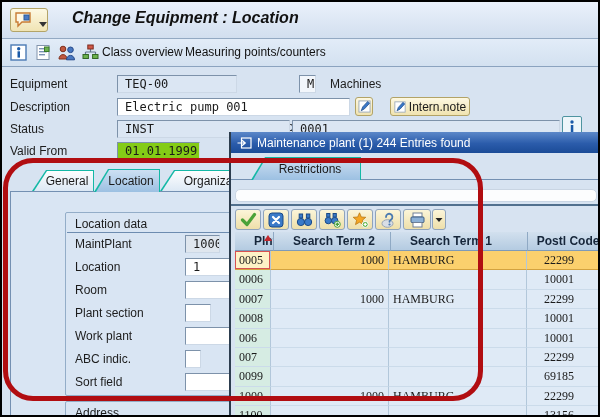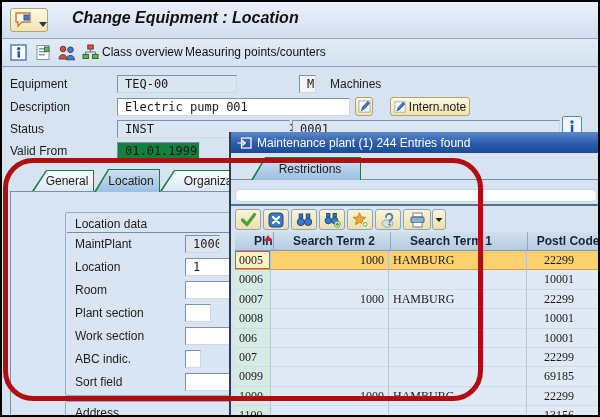--- a/index.html
+++ b/index.html
@@ -23,21 +23,21 @@
   .tb-text{top:43px;color:#111;cursor:default;}
   
   .lbl{height:18px;line-height:18px;color:#1c1c1c;}
   .fld{height:18px;box-sizing:border-box;border:1px solid;border-color:#7d92aa #ccd8e6 #ccd8e6 #7d92aa;
     background:#fff;font-family:"DejaVu Sans Mono",monospace;font-size:12px;line-height:16px;padding:0 7px;
     overflow:hidden;white-space:nowrap;}
   .fld.ro{background:#dbe6f3;}
   .btn-y{box-sizing:border-box;background:linear-gradient(#fdf8e1,#f0e3b0);border:1px solid #b2a367;
     border-radius:3px;display:flex;align-items:center;justify-content:center;gap:3px;}
   
-  .tab{clip-path:polygon(14px 0,100% 0,100% 100%,0 100%);background:#15803d;}
+  .tab{clip-path:polygon(14px 0,100% 0,100% 100%,0 100%);background:#14b8a6;}
   .tab-in{clip-path:polygon(15px 1px,calc(100% - 1px) 1px,calc(100% - 1px) 100%,2px 100%);
     width:100%;height:100%;display:flex;align-items:center;justify-content:center;box-sizing:border-box;padding-left:8px;}
   .tab-in.inactive{background:linear-gradient(#ffffff,#dce8f4);}
   .tab-in.active{background:linear-gradient(#cfe1f3,#9cc0e2);}
   .panel{left:8px;top:189px;width:585px;height:240px;background:#d9e5f3;border:1px solid #7490b2;box-sizing:border-box;}
   .group{box-sizing:border-box;border:1px solid #93adc8;border-radius:2px;margin-left:45px;}
   .group-title{left:9px;top:3px;height:16px;line-height:16px;}
   .group-rule{left:1px;top:19px;height:1px;background:#6d8cb0;}
   
   .popup{left:227px;top:130px;width:373px;height:287px;background:#d7e3f1;
@@ -157,21 +157,21 @@
   <div class="abs" style="left:560px;top:114px;width:18px;height:19px;background:#eef6fa;border:1px solid #4e94a0;border-radius:2px;display:flex;align-items:center;justify-content:center;">
     <span>
       <svg width="10" height="13" viewBox="0 0 10 13">
         <circle cx="5" cy="2" r="1.7" fill="#1a5aa8"></circle>
         <rect x="3.8" y="5" width="2.5" height="7" fill="#1a5aa8"></rect>
       </svg>
     </span>
   </div>
 
   <span class="abs lbl" style="left:8px;top:140px;">Valid From</span>
-  <div class="abs fld ro" style="left:115px;top:140px;width:83px;background:#15803d;">01.01.1999</div>
+  <div class="abs fld ro" style="left:115px;top:140px;width:83px;background:#84cc16;">01.01.1999</div>
 
   <div class="abs tab" style="left:30px;top:168px;width:62px;height:21px;">
     <div class="tab-in inactive">
         <span>General</span>
       </div>
   </div>
   <div class="abs tab" style="left:92px;top:167px;width:66px;height:23px;z-index:2;">
     <div class="tab-in active">
         <span>Location</span>
       </div>
@@ -193,21 +193,21 @@
 
     <span class="abs lbl" style="left:9px;top:45px;">Location</span>
     <div class="abs fld" style="left:119px;top:45px;width:76px;">1</div>
 
     <span class="abs lbl" style="left:9px;top:68px;">Room</span>
     <div class="abs fld" style="left:119px;top:68px;width:61px;"></div>
 
     <span class="abs lbl" style="left:9px;top:91px;">Plant section</span>
     <div class="abs fld" style="left:119px;top:91px;width:26px;"></div>
 
-    <span class="abs lbl" style="left:9px;top:114px;">Work section</span>
+    <span class="abs lbl" style="left:9px;top:114px;">Work plant</span>
     <div class="abs fld" style="left:119px;top:114px;width:61px;"></div>
 
     <span class="abs lbl" style="left:9px;top:137px;">ABC indic.</span>
     <div class="abs fld" style="left:119px;top:137px;width:16px;"></div>
 
     <span class="abs lbl" style="left:9px;top:160px;">Sort field</span>
     <div class="abs fld" style="left:119px;top:160px;width:92px;"></div>
   </div>
 
   <div class="abs group" style="left:18px;top:399px;width:340px;height:40px;">

